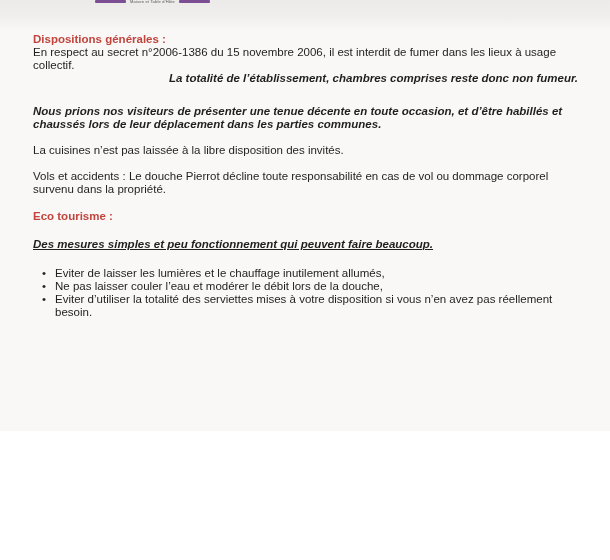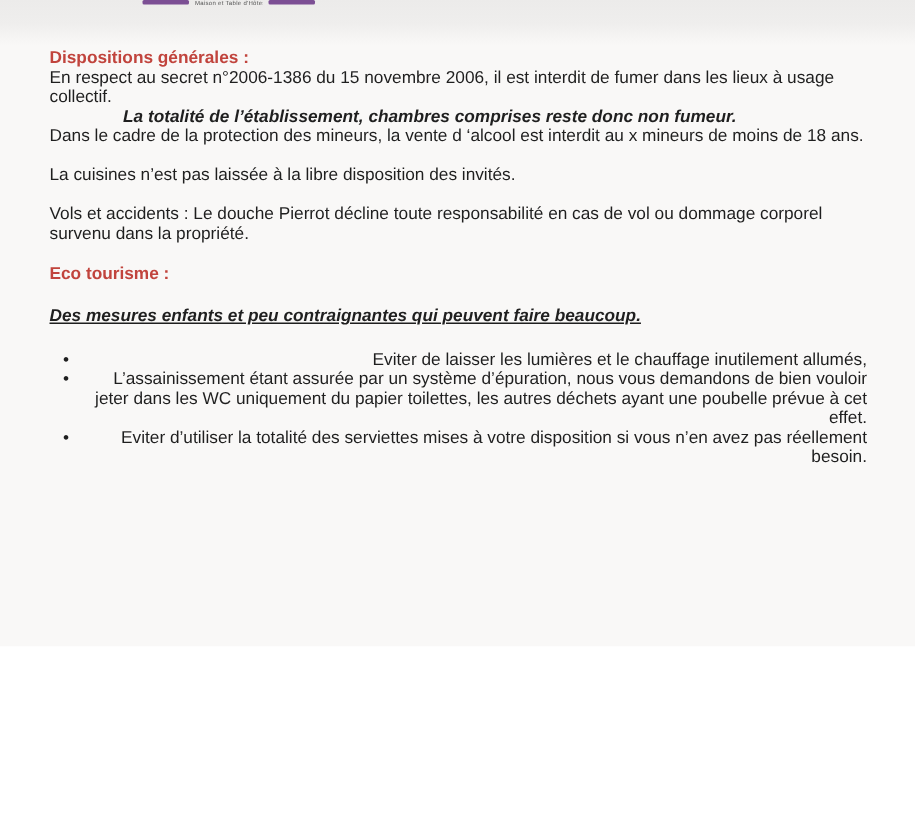--- a/index.html
+++ b/index.html
@@ -54,29 +54,29 @@
   .gap-lg { margin-top: 20px !important; }
   .gap    { margin-top: 13px !important; }
   .gap-md { margin-top: 14px !important; }
   .gap-15 { margin-top: 15px !important; }
   .emph {
     font-weight: bold;
     font-style: italic;
   }
   .indent {
     text-indent: 49px;
+    text-align: right;
   }
   .underlined {
     text-decoration: underline;
   }
   ul.eco-list {
     margin: 16px 0 0 0;
     padding: 0 0 0 22px;
     list-style: none;
-    text-align: right;
   }
   ul.eco-list li {
     position: relative;
     margin: 0;
   }
   ul.eco-list li::before {
     content: "\2022";
     position: absolute;
     left: -13px;
     top: 0;
@@ -91,34 +91,34 @@
     <span class="logo-line"></span>
     <span class="logo-text">Maison et Table d'Hôtes</span>
     <span class="logo-line"></span>
   </div>
 
   <div class="doc">
 
     <p class="heading">Dispositions générales :</p>
     <p>En respect au secret n°2006-1386 du 15 novembre 2006, il est interdit de fumer dans les lieux à usage collectif.</p>
     <p class="emph indent">La totalité de l’établissement, chambres comprises reste donc non fumeur.</p>
-    <p>Dans le cadre de la protection des mineurs, la vente d ‘alcool est interdit au x mineurs de moins de 18 ans.</p>
 
+    <p class="emph gap-lg">Nous prions nos visiteurs de présenter une tenue décente en toute occasion, et d’être habillés et chaussés lors de leur déplacement dans les parties communes.</p>
 
 
 
 
     <p class="gap">La cuisines n’est pas laissée à la libre disposition des invités.</p>
 
     <p class="gap">Vols et accidents : Le douche Pierrot décline toute responsabilité en cas de vol ou dommage corporel survenu dans la propriété.</p>
 
     <p class="heading gap-md">Eco tourisme :</p>
 
-    <p class="emph underlined gap-15">Des mesures enfants et peu contraignantes qui peuvent faire beaucoup.</p>
+    <p class="emph underlined gap-15">Des mesures simples et peu fonctionnement qui peuvent faire beaucoup.</p>
 
     <ul class="eco-list">
       <li>Eviter de laisser les lumières et le chauffage inutilement allumés,</li>
-      <li>L’assainissement étant assurée par un système d’épuration, nous vous demandons de bien vouloir jeter dans les WC uniquement du papier toilettes, les autres déchets ayant une poubelle prévue à cet effet.</li>
+      <li>Ne pas laisser couler l’eau et modérer le débit lors de la douche,</li>
       <li>Eviter d’utiliser la totalité des serviettes mises à votre disposition si vous n’en avez pas réellement besoin.</li>
     </ul>
 
   </div>
 </div>
 
 </body></html>

